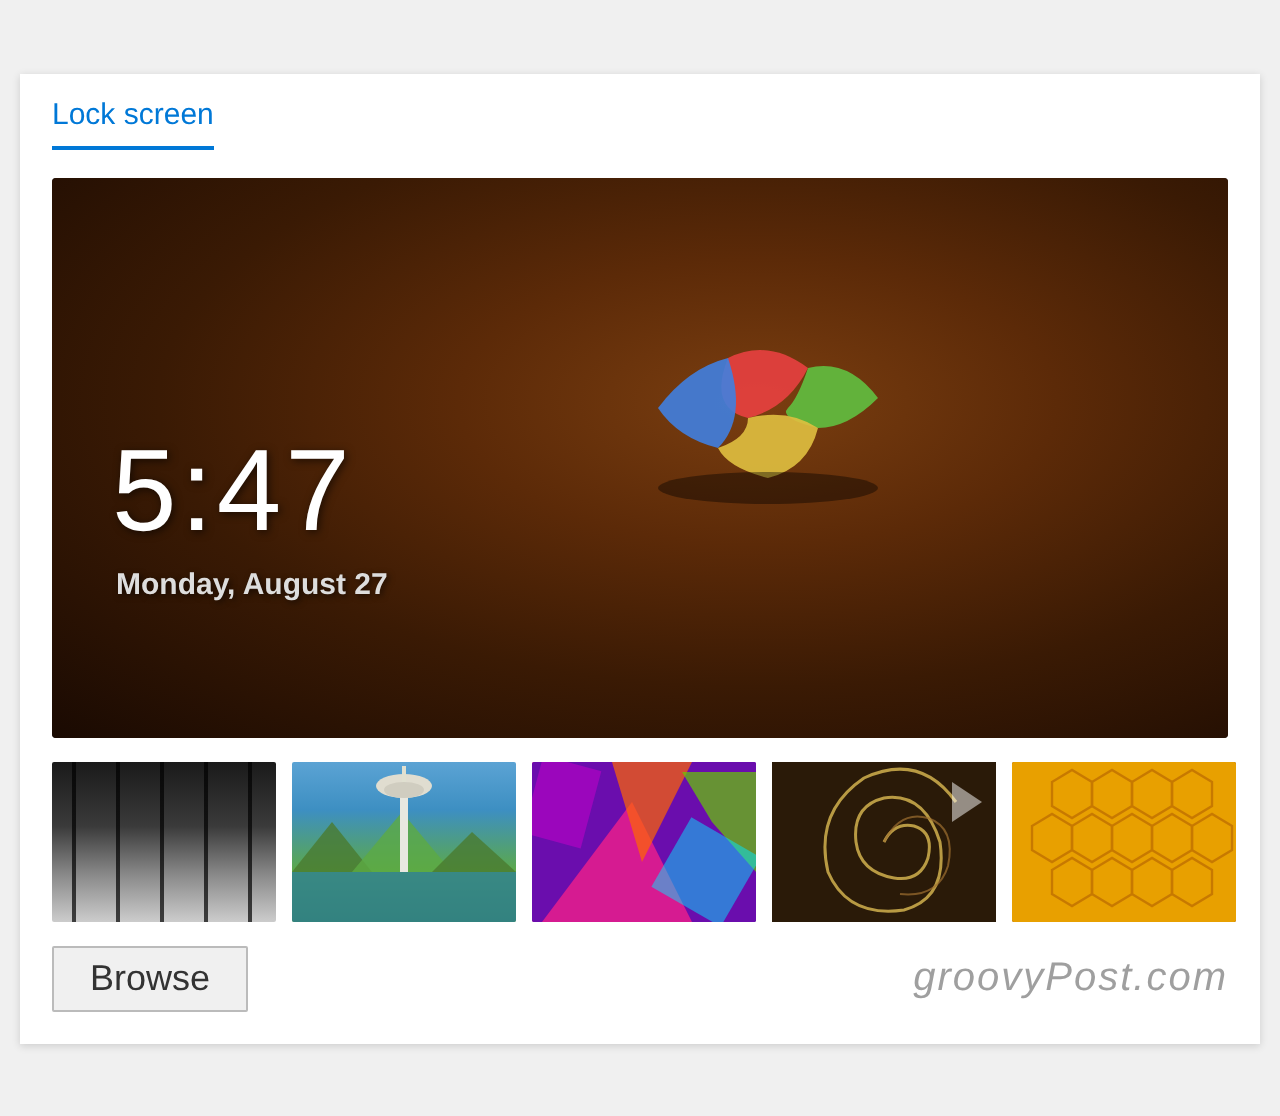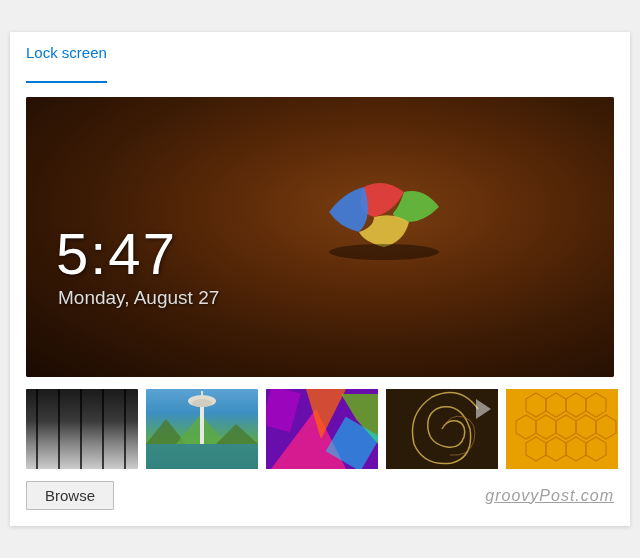--- a/index.html
+++ b/index.html
@@ -22,21 +22,21 @@
     .tabs {
       display: flex;
       gap: 28px;
       margin-bottom: 14px;
       border-bottom: none;
     }
     .tab {
       font-size: 15px;
       color: #444;
       cursor: pointer;
-      padding-bottom: 20px;
+      padding-bottom: 7px;
       text-decoration: none;
     }
     .tab.active {
       color: #0078d7;
       border-bottom: 2px solid #0078d7;
     }
     .lock-preview {
       width: 100%;
       height: 280px;
       border-radius: 2px;
@@ -66,22 +66,22 @@
       font-size: 58px;
       font-weight: 200;
       letter-spacing: 2px;
       text-shadow: 1px 1px 4px rgba(0,0,0,0.6);
     }
     .lock-date {
       position: absolute;
       bottom: 68px;
       left: 32px;
       color: #ddd;
-      font-size: 19px;
-      font-weight: 400;
+      font-size: 15px;
+      font-weight: 700;
       text-shadow: 1px 1px 3px rgba(0,0,0,0.6);
     }
     .thumbnails {
       display: flex;
       gap: 8px;
       margin-top: 12px;
       margin-bottom: 12px;
     }
     .thumb {
       width: 112px;
@@ -165,31 +165,30 @@
     .bottom-row {
       display: flex;
       align-items: center;
       justify-content: space-between;
       margin-top: 4px;
     }
     .browse-btn {
       background: #f0f0f0;
       border: 1px solid #bbb;
       padding: 5px 18px;
-      font-size: 15px;
+      font-size: 18px;
       cursor: pointer;
       color: #333;
       border-radius: 1px;
     }
     .watermark {
-      font-size: 16px;
+      font-size: 20px;
       color: rgba(80,80,80,0.55);
       font-style: italic;
       letter-spacing: 1px;
-      text-decoration: underline;
     }
   </style>
 </head>
 <body>
 
 <div class="container">
 
   <div class="tabs">
     <span class="tab active">Lock screen</span>
   </div>

